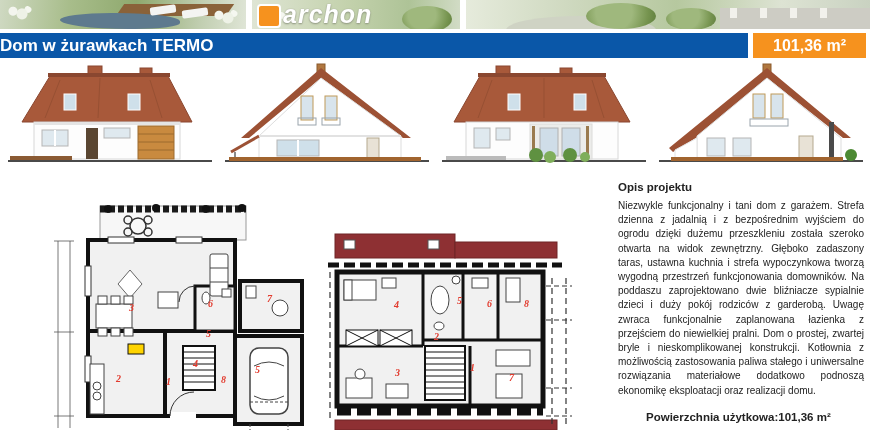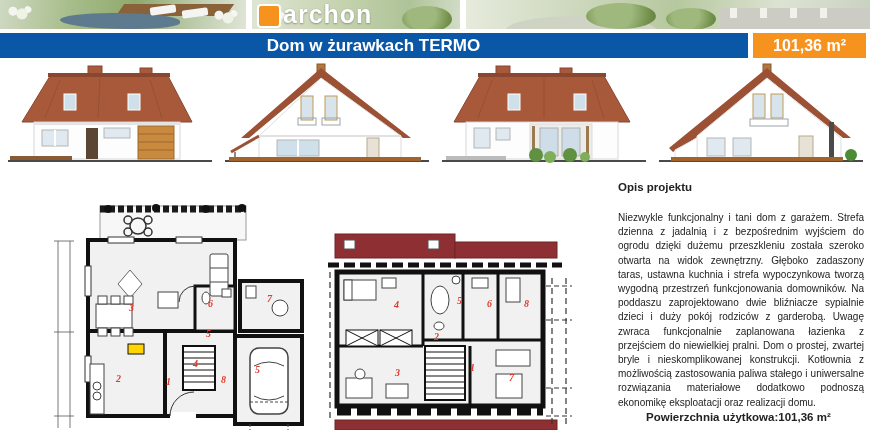--- a/index.html
+++ b/index.html
@@ -1,21 +1,21 @@
 <!DOCTYPE html>
 <html><head>
 <meta charset="utf-8">
 <style>
   html,body{margin:0;padding:0;}
   body{
     width:870px;height:430px;position:relative;overflow:hidden;
     background:#fff;font-family:"Liberation Sans",sans-serif;
   }
   
-  .photo-strip{position:absolute;top:0;left:0;width:870px;height:29px;background:#fff;}
+  .photo-strip{position:absolute;top:0;left:0;width:870px;height:29px;background:#fff;font-style:italic;}
   .tile{position:absolute;top:0;height:29px;overflow:hidden;}
   .tile-a{left:0;width:246px;background:linear-gradient(95deg,#cfd9c2 0%,#a8bd8b 28%,#8fa96e 55%,#c2cfb2 82%,#dfe5d6 100%);}
   .tile-b{left:252px;width:208px;background:linear-gradient(92deg,#dfe5d4 0%,#c4d2ad 45%,#aec397 75%,#d2dcc6 100%);}
   .tile-c{left:466px;width:404px;background:linear-gradient(92deg,#e6ebdc 0%,#cfd9c0 25%,#b6c89f 52%,#dde3d3 78%,#c9d2c1 100%);}
   .pool{position:absolute;left:60px;top:13px;width:120px;height:16px;background:#5e7a8e;border-radius:45% 55% 40% 60%;}
   .deck{position:absolute;left:120px;top:4px;width:110px;height:12px;background:#8a6239;transform:skewX(-35deg);}
   .lounger{position:absolute;width:26px;height:8px;background:#f4f4f2;border-radius:2px;transform:rotate(-8deg);}
   .lounger.l1{left:150px;top:6px;}
   .lounger.l2{left:182px;top:9px;}
   .flower{position:absolute;width:30px;height:18px;border-radius:50%;
@@ -26,34 +26,34 @@
   .path{position:absolute;left:40px;top:16px;width:150px;height:14px;background:#cfd3c4;border-radius:50% 50% 0 0/100% 100% 0 0;}
   .wall{position:absolute;right:0;top:8px;width:150px;height:21px;background:#cdccc4;}
   .wall-post{position:absolute;top:0;width:7px;height:10px;background:#f2f1ec;}
   
   .logo{position:absolute;left:257px;top:1px;height:28px;display:flex;align-items:flex-start;z-index:5;}
   .logo-square{width:20px;height:20px;background:#f6921e;border:2px solid #ffffff;border-radius:4px;margin-top:3px;}
   .logo-text{font-size:25px;font-weight:bold;color:#fff;line-height:26px;margin-left:2px;letter-spacing:1px;
     text-shadow:0 0 1px #9aa08f,0 1px 2px #8d947f;}
   
   .title-bar{position:absolute;top:33px;left:0;width:748px;height:25px;background:#0a57a8;
-    color:#fff;font-weight:bold;font-size:17px;display:flex;align-items:center;justify-content:center;
+    color:#fff;font-weight:bold;font-size:17px;display:flex;align-items:center;justify-content:flex-start;
     padding-right:1px;box-sizing:border-box;}
   .area-badge{position:absolute;top:33px;left:753px;width:113px;height:25px;background:#f6921e;
     color:#fff;font-weight:bold;font-size:16px;display:flex;align-items:center;justify-content:center;}
   
   .elevations{position:absolute;top:62px;left:0;width:870px;height:112px;display:flex;}
   .elevation{width:217px;height:112px;}
   
   .plan-ground{position:absolute;left:38px;top:196px;}
   .plan-attic{position:absolute;left:320px;top:228px;}
   .room-num{font:italic bold 10px "Liberation Serif",serif;fill:#e23b2e;}
   
   .desc{position:absolute;left:618px;top:181px;width:246px;}
-  .desc h3{margin:0 0 18px 0;font-size:11.5px;font-weight:bold;color:#222;}
+  .desc h3{margin:0 0 6px 0;font-size:11.5px;font-weight:bold;color:#222;}
   .desc p{margin:0;font-size:10px;line-height:14.2px;text-align:justify;color:#222;}
   .summary{position:absolute;left:618px;top:411px;width:240px;display:flex;
     font-size:11.5px;font-weight:bold;color:#222;padding-left:28px;}
 </style>
 </head>
 <body>
 
 <div class="photo-strip">
   <div class="tile tile-a">
     <div class="deck"></div>

